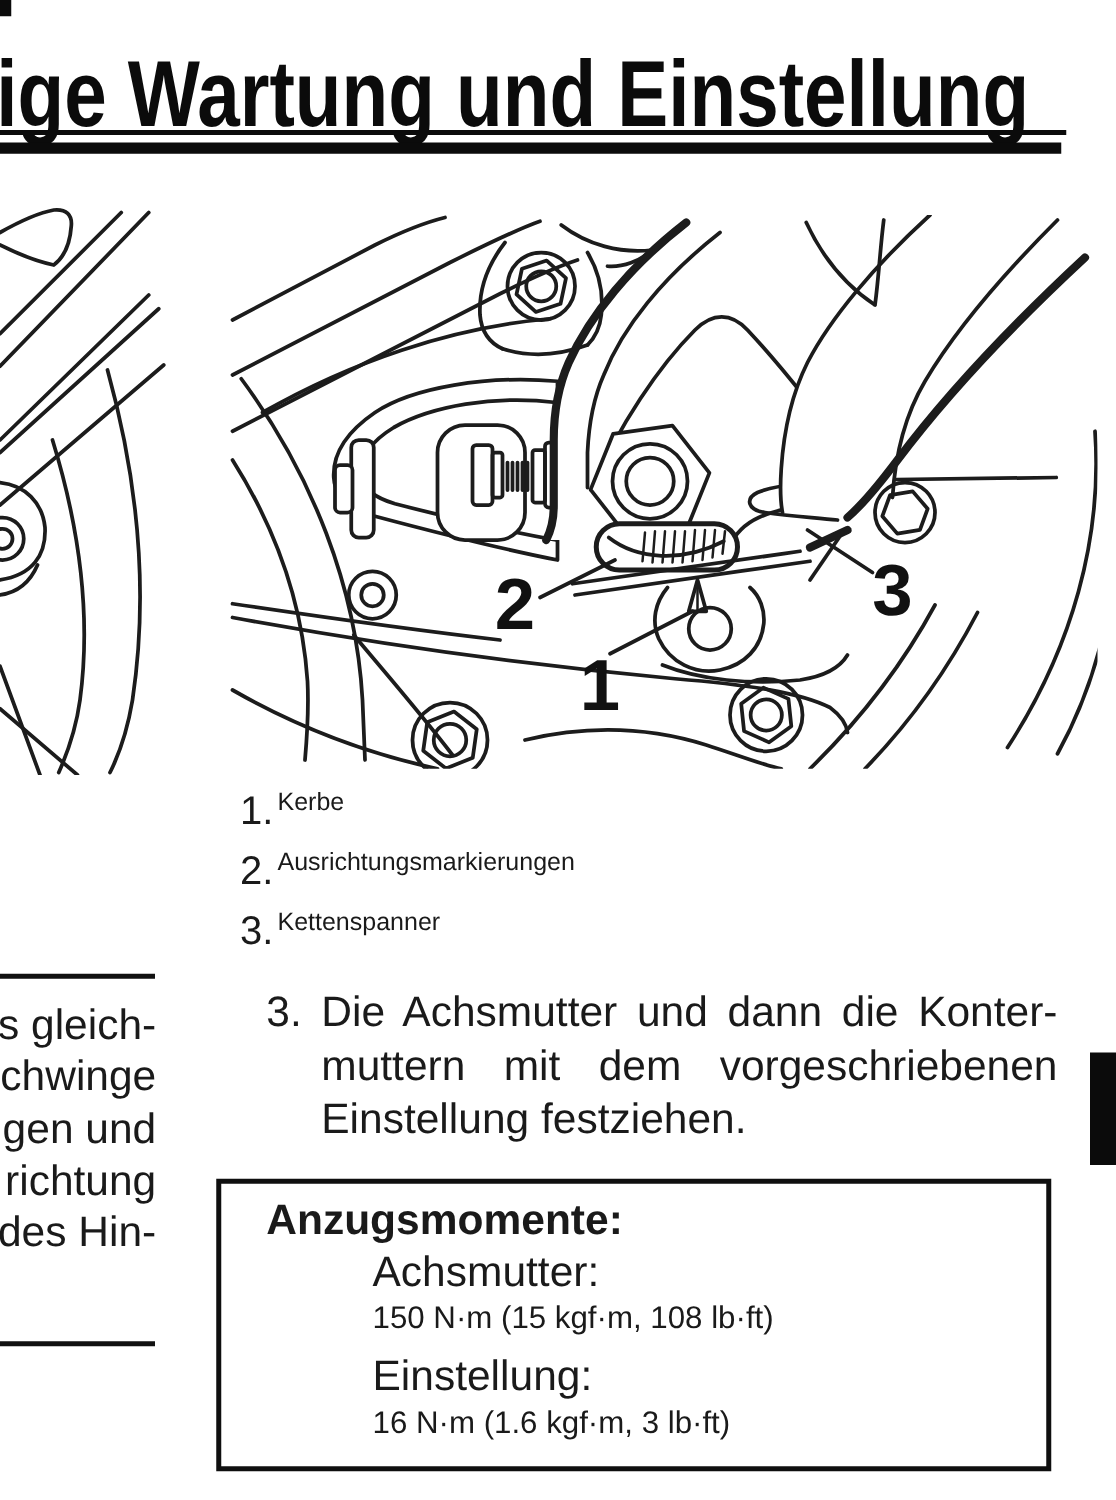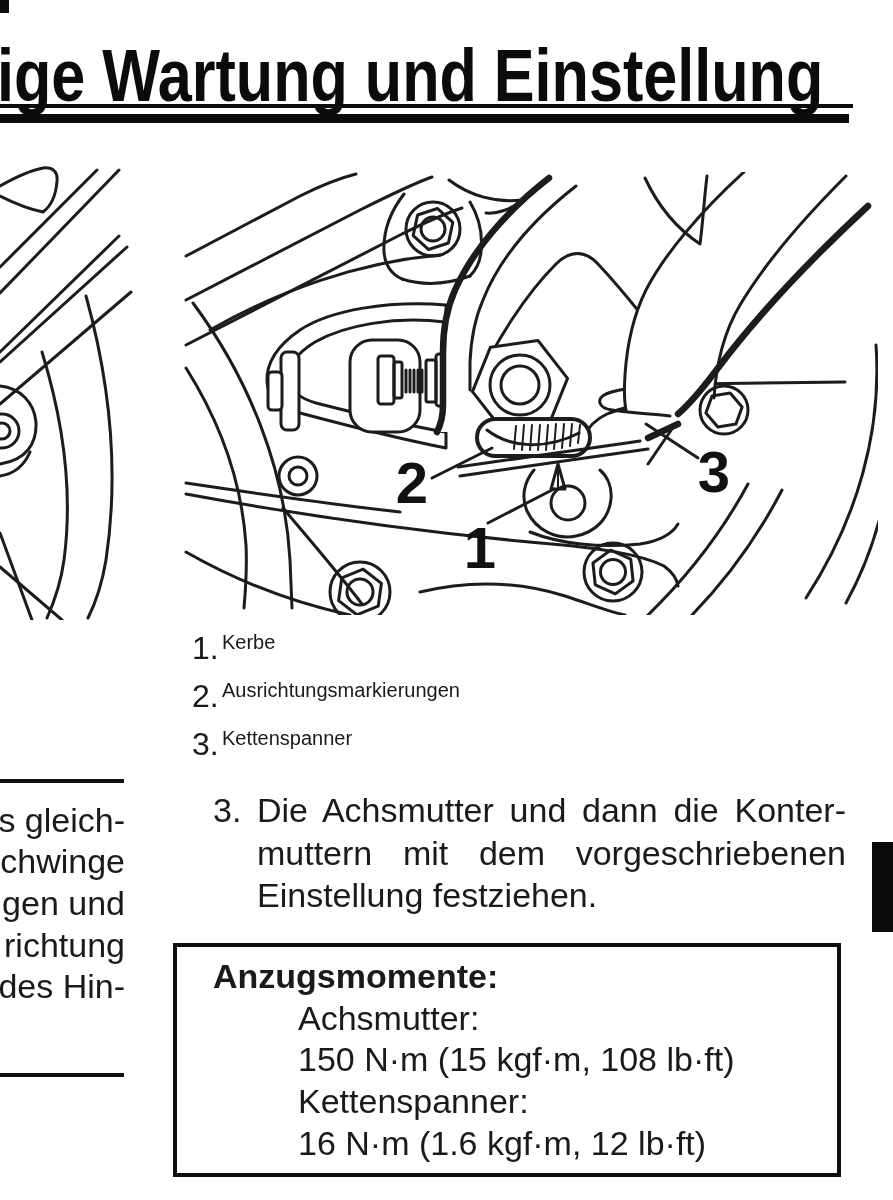--- a/index.html
+++ b/index.html
@@ -27,21 +27,21 @@
   .legend-num{font-size:32px;line-height:1;left:192px;}
   .legend-label{font-size:20px;line-height:1;left:222px;}
   
   .step-num{left:213px;font-size:34px;line-height:1;}
   .step-line{left:257px;width:589px;font-size:34px;line-height:1;white-space:nowrap;}
   .just{white-space:normal;text-align:justify;text-align-last:justify;}
   
   #torque-box{left:173px;top:943px;width:660px;height:226px;border:4px solid #0f0f0f;background:#fff;}
   .box-title{left:213px;font-size:34px;font-weight:bold;line-height:1;white-space:nowrap;text-align:right;}
   .box-label{left:255px;font-size:34px;line-height:1;white-space:nowrap;margin-left:43px;}
-  .box-value{left:298px;font-size:34px;line-height:1;white-space:nowrap;}
+  .box-value{left:298px;font-size:25px;line-height:1;white-space:nowrap;}
   
   #side-tab{left:872px;top:842px;width:21px;height:90px;background:#0b0b0b;}
   
   svg{display:block;}
   .ln{fill:none;stroke:#1c1c1c;stroke-width:3;stroke-linecap:round;stroke-linejoin:round;}
   .thick{stroke-width:6.5;}
   .wfill{fill:#ffffff;}
   .callout{font-family:"Liberation Sans","DejaVu Sans",sans-serif;font-size:58px;font-weight:bold;fill:#111;text-anchor:middle;}
 </style>
 </head>
@@ -226,16 +226,16 @@
   <div class="abs step-num" style="top:793px">3.</div>
   <div class="abs step-line just" style="top:793px">Die Achsmutter und dann die Konter-</div>
   <div class="abs step-line just" style="top:836px">muttern mit dem vorgeschriebenen</div>
   <div class="abs step-line" style="top:878px">Einstellung festziehen.</div>
 </div>
 
 <div class="abs" id="torque-box"></div>
 <div class="abs box-title" style="top:959px">Anzugsmomente:</div>
 <div class="abs box-label" style="top:1001px">Achsmutter:</div>
 <div class="abs box-value" style="top:1042px">150 N·m (15 kgf·m, 108 lb·ft)</div>
-<div class="abs box-label" style="top:1084px">Kettenspanner:</div>
-<div class="abs box-value" style="top:1126px">16 N·m (1.6 kgf·m, 12 lb·ft)</div>
+<div class="abs box-label" style="top:1084px">Einstellung:</div>
+<div class="abs box-value" style="top:1126px">16 N·m (1.6 kgf·m, 3 lb·ft)</div>
 
 <div class="abs" id="side-tab"></div>
 
 </body></html>

